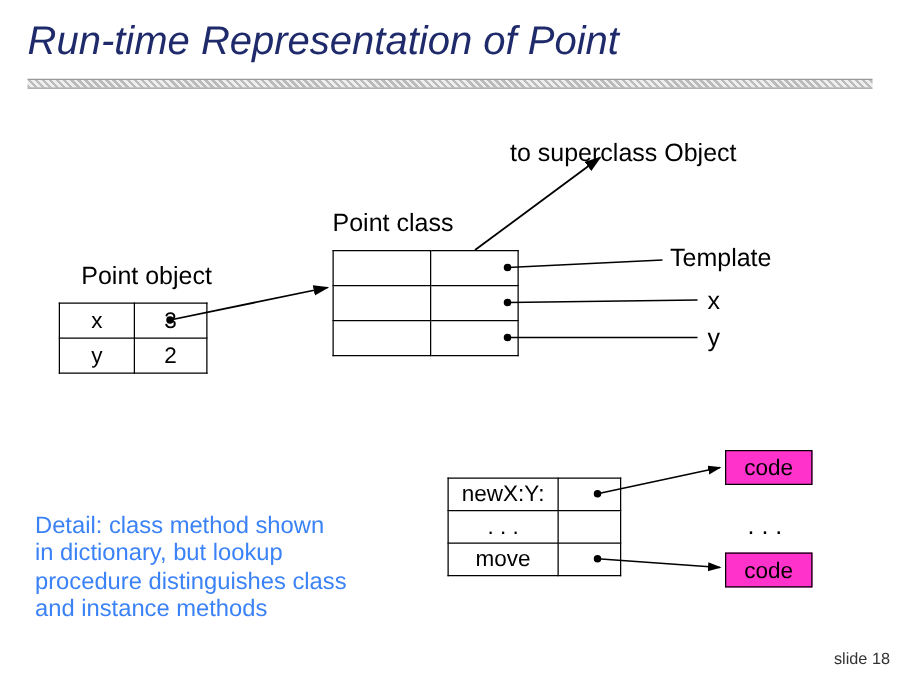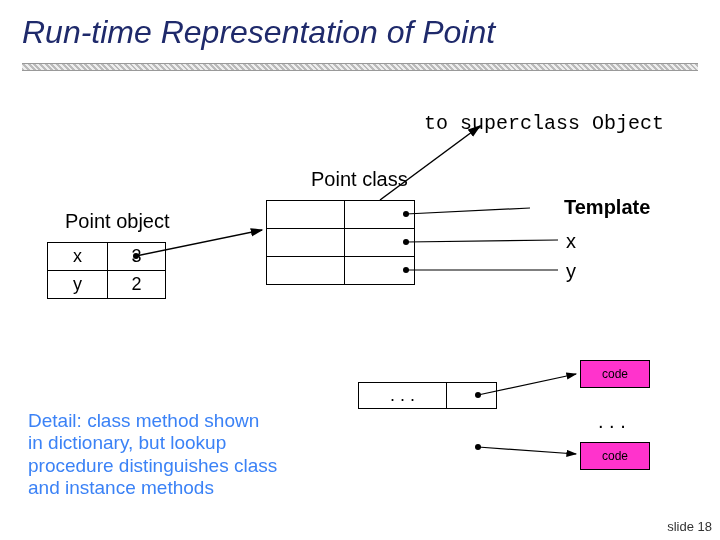--- a/index.html
+++ b/index.html
@@ -60,21 +60,21 @@
   .tbl-md .c1 { width: 88px; }
   .tbl-md .c2 { width: 50px; }
   
   .codebox {
     position: absolute;
     width: 70px; height: 28px;
     background: #ff33cc;
     border: 1px solid #000;
     text-align: center;
     line-height: 26px;
-    font-size: 12px;
+    font-size: 18px;
   }
   .dots-right {
     position: absolute;
     font-size: 20px;
   }
   .detail {
     position: absolute;
     left: 28px; top: 328px;
     width: 250px;
     font-size: 19px;
@@ -89,23 +89,23 @@
   .dot { fill: #000; }
 </style>
 </head>
 <body>
 
 <div class="title">Run-time Representation of Point</div>
 <div class="title-divider"></div>
 
 <div class="canvas">
 
-  <div class="lbl" style="left:424px; top:30px;font-family:Liberation Mono, monospace;">to superclass Object</div>
+  <div class="lbl" style="left:408px; top:30px;">to superclass Object</div>
 
-  <div class="lbl" style="left:266px; top:86px;margin-left:45px;">Point class</div>
+  <div class="lbl" style="left:266px; top:86px;">Point class</div>
 
   <div class="lbl" style="left:65px; top:128px;">Point object</div>
 
   <table class="tbl tbl-pobj" style="left:47px; top:160px;">
     <tbody>
     <tr>
           <td class="c1">x</td>
           <td class="c2">3</td>
         </tr>
     <tr>
@@ -125,29 +125,37 @@
           <td class="c1"></td>
           <td></td>
         </tr>
     <tr>
           <td class="c1"></td>
           <td></td>
         </tr>
   </tbody>
     </table>
 
-  <div class="lbl" style="left:564px; top:114px;font-weight:bold;">Template</div>
+  <div class="lbl" style="left:536px; top:114px;">Template</div>
   <div class="lbl" style="left:566px; top:148px;">x</div>
   <div class="lbl" style="left:566px; top:178px;">y</div>
 
 
   <table class="tbl tbl-md" style="left:358px; top:300px;">
     <tbody>
+        <tr>
+          <td class="c1">newX:Y:</td>
+          <td class="c2"></td>
+        </tr>
     <tr>
           <td class="c1">. . .</td>
+          <td class="c2"></td>
+        </tr>
+    <tr>
+          <td class="c1">move</td>
           <td class="c2"></td>
         </tr>
   </tbody>
     </table>
 
   <div class="codebox" style="left:580px; top:278px;">code</div>
   <div class="dots-right" style="left:598px; top:328px;">. . .</div>
   <div class="codebox" style="left:580px; top:360px;">code</div>
 
   <div class="detail">Detail: class method shown in dictionary, but lookup procedure distinguishes class and instance methods</div>

